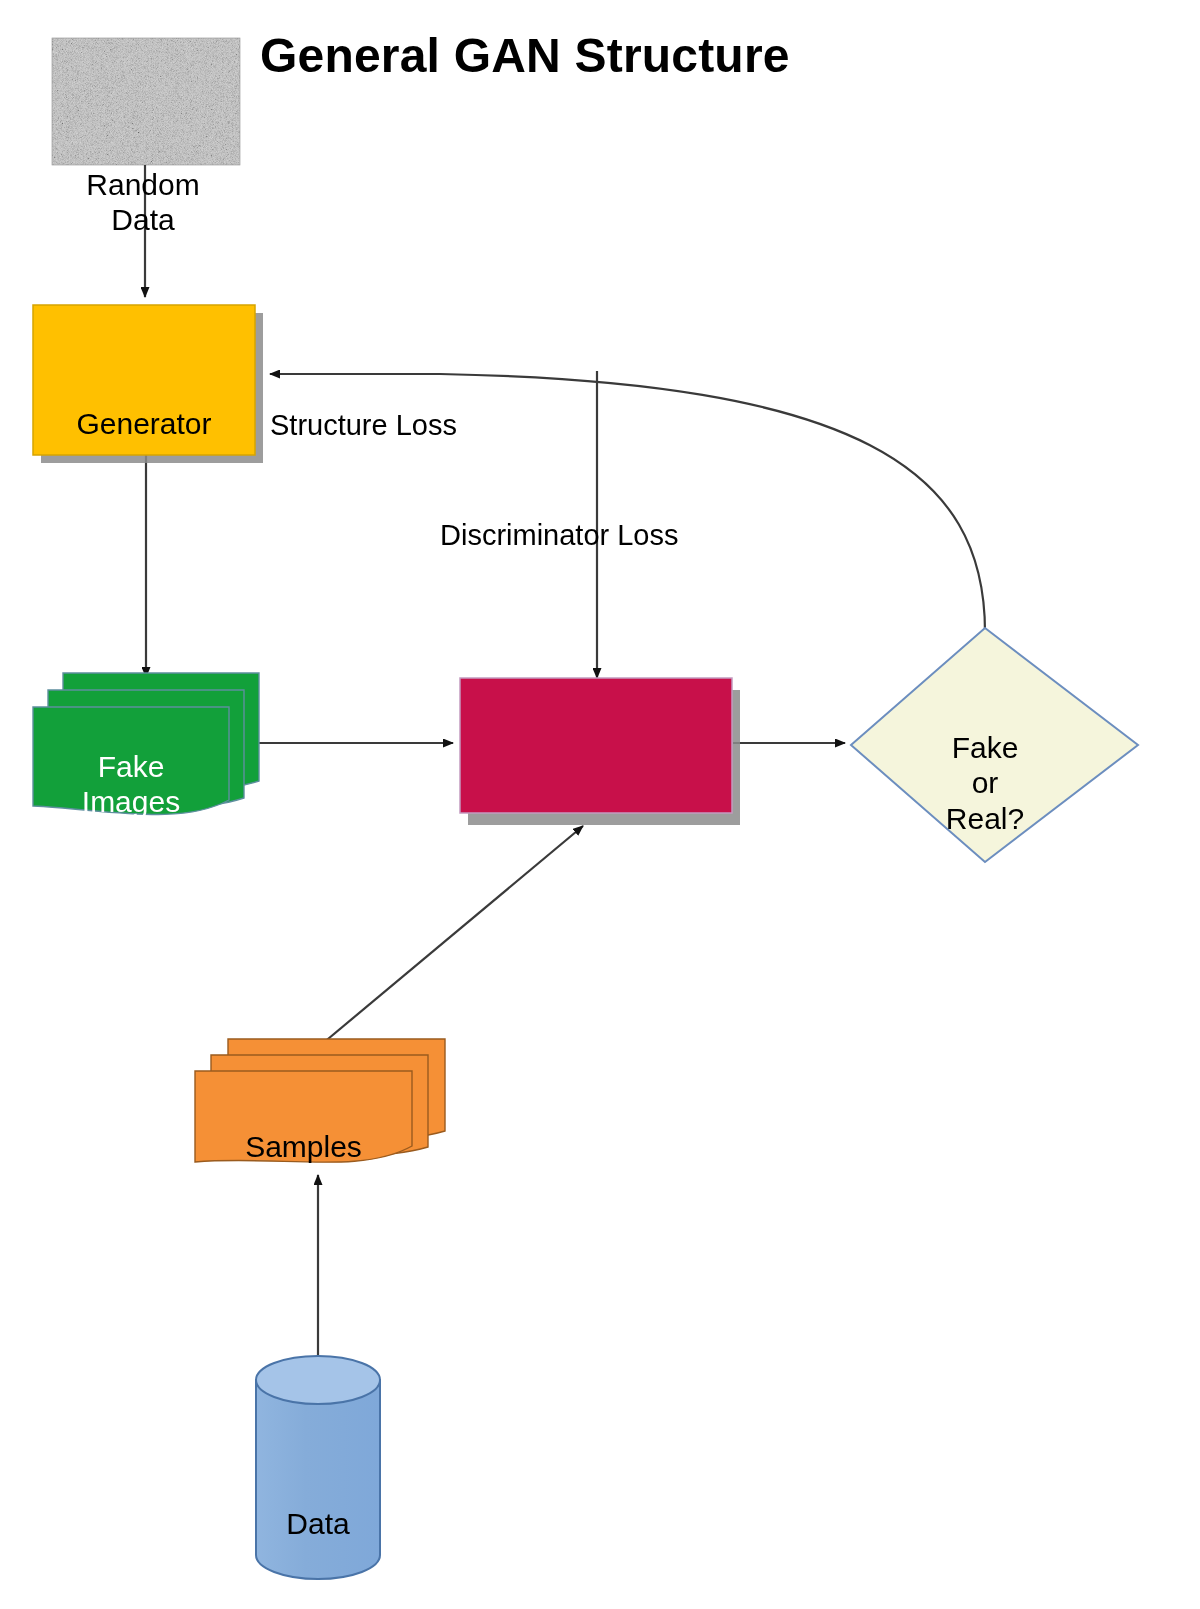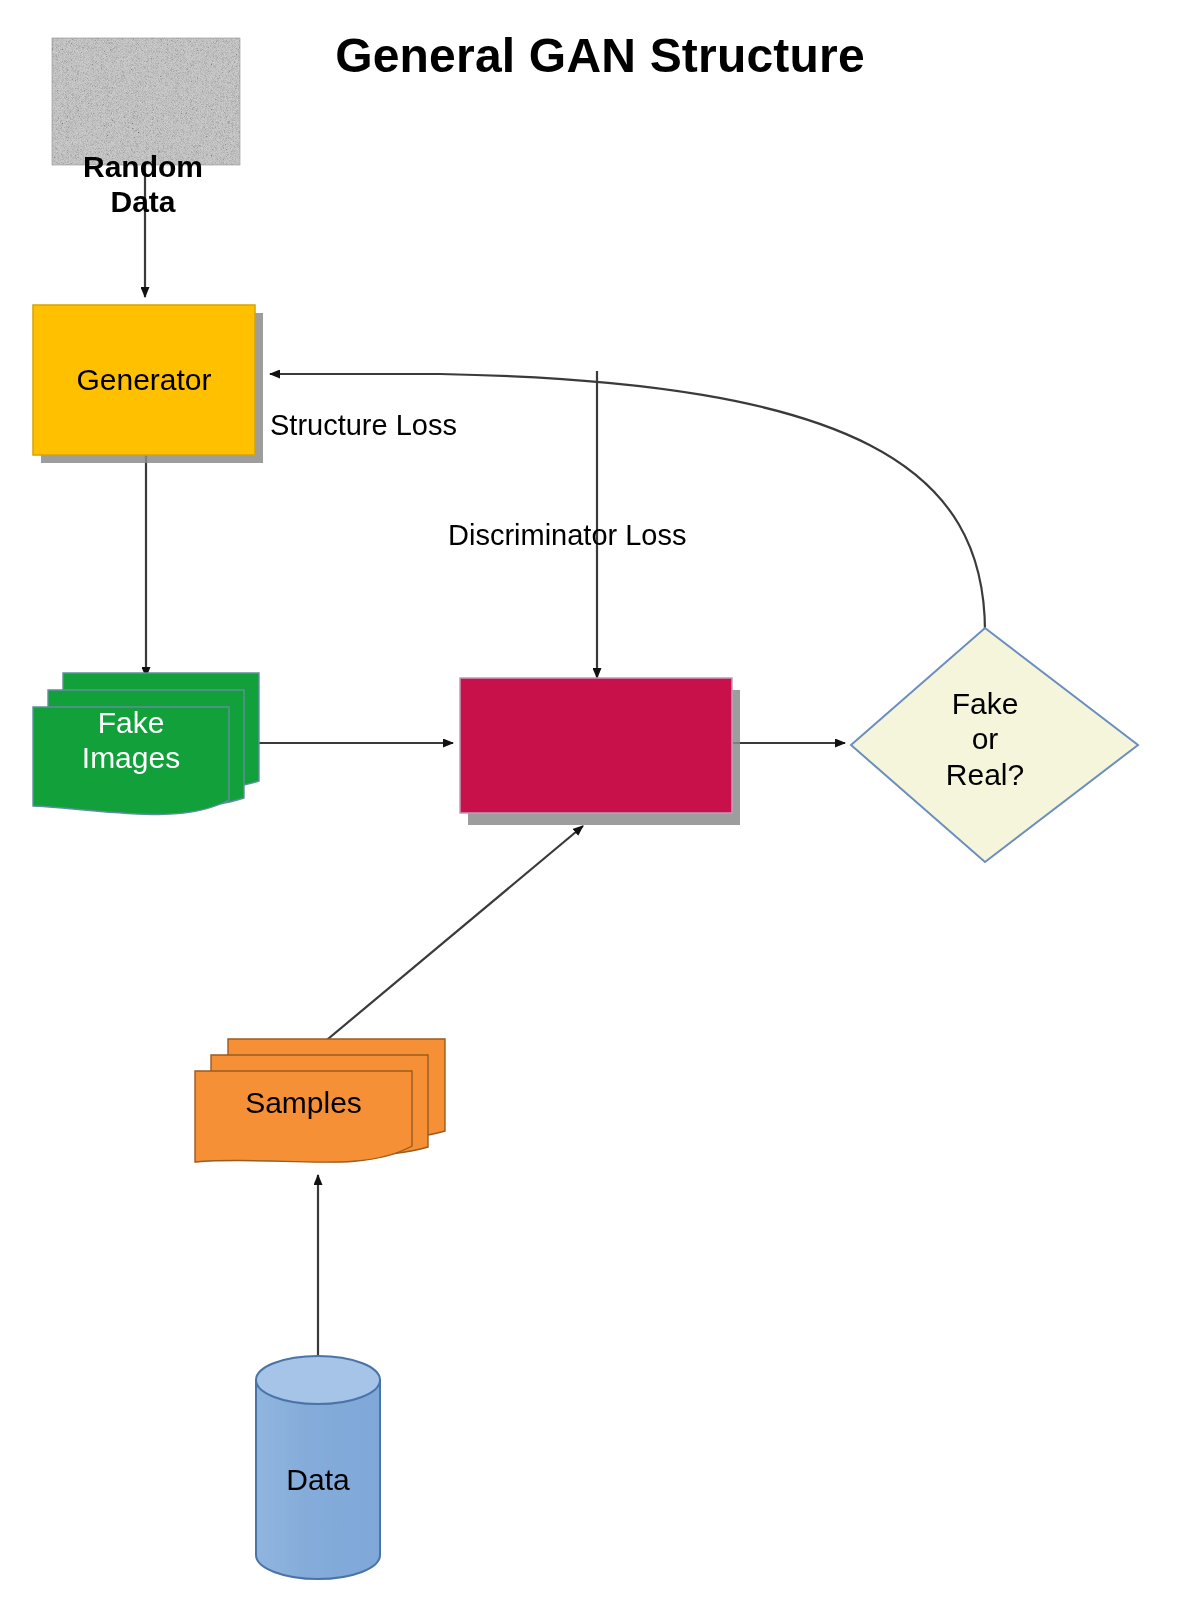--- a/index.html
+++ b/index.html
@@ -19,21 +19,21 @@
     color:#000;
     white-space:pre;
     text-align:center;
     line-height:1.18;
   }
   .title{
     font-size:48px;
     font-weight:bold;
     letter-spacing:0.2px;
   }
-  .node-text{font-size:30px;}
+  .node-text{font-size:30px;margin-top:44px;}
   .node-text.white{color:#ffffff;}
   .edge-text{font-size:29px;}
   .noise-caption{font-size:30px;}
 </style>
 </head>
 <body>
 
 <div id="stage">
 
   <svg id="diagram" viewBox="0 0 1200 1609">
@@ -127,36 +127,36 @@
       <path d="M 195,1071 L 412,1071 L 412,1146 C 360,1175 280,1155 195,1162 Z" fill="#F59036" stroke="#9A5B1E" stroke-width="1.4"></path>
     </g>
 
     <g>
       <path d="M 256,1380 L 256,1555 A 62,24 0 0 0 380,1555 L 380,1380 Z" fill="url(#cylBodyGrad)" stroke="#4A74A8" stroke-width="2"></path>
       <ellipse cx="318" cy="1380" rx="62" ry="24" fill="#A5C4E8" stroke="#4A74A8" stroke-width="2"></ellipse>
     </g>
 
   </svg>
 
-  <div class="lbl title" style="left:260px; top:28px; width:680px; text-align:center;">General GAN Structure</div>
+  <div class="lbl title" style="left:260px; top:28px; width:680px; text-align:left;">General GAN Structure</div>
 
-  <div class="lbl noise-caption" style="left:43px; top:149px; width:200px;font-weight:bold;">Random
+  <div class="lbl noise-caption" style="left:43px; top:167px; width:200px;">Random
 Data</div>
 
   <div class="lbl node-text" style="left:33px; top:362px; width:222px;">Generator</div>
 
   <div class="lbl node-text white" style="left:33px; top:705px; width:196px;">Fake
 Images</div>
 
 
   <div class="lbl node-text" style="left:885px; top:686px; width:200px;">Fake
 or
 Real?</div>
 
   <div class="lbl node-text" style="left:195px; top:1085px; width:217px;">Samples</div>
 
   <div class="lbl node-text" style="left:256px; top:1462px; width:124px;">Data</div>
 
   <div class="lbl edge-text" style="left:270px; top:408px; width:260px; text-align:left;">Structure Loss</div>
 
-  <div class="lbl edge-text" style="left:440px; top:518px; width:320px; text-align:left;margin-left:8px;">Discriminator Loss</div>
+  <div class="lbl edge-text" style="left:440px; top:518px; width:320px; text-align:left;">Discriminator Loss</div>
 
 </div>
 
 </body></html>

